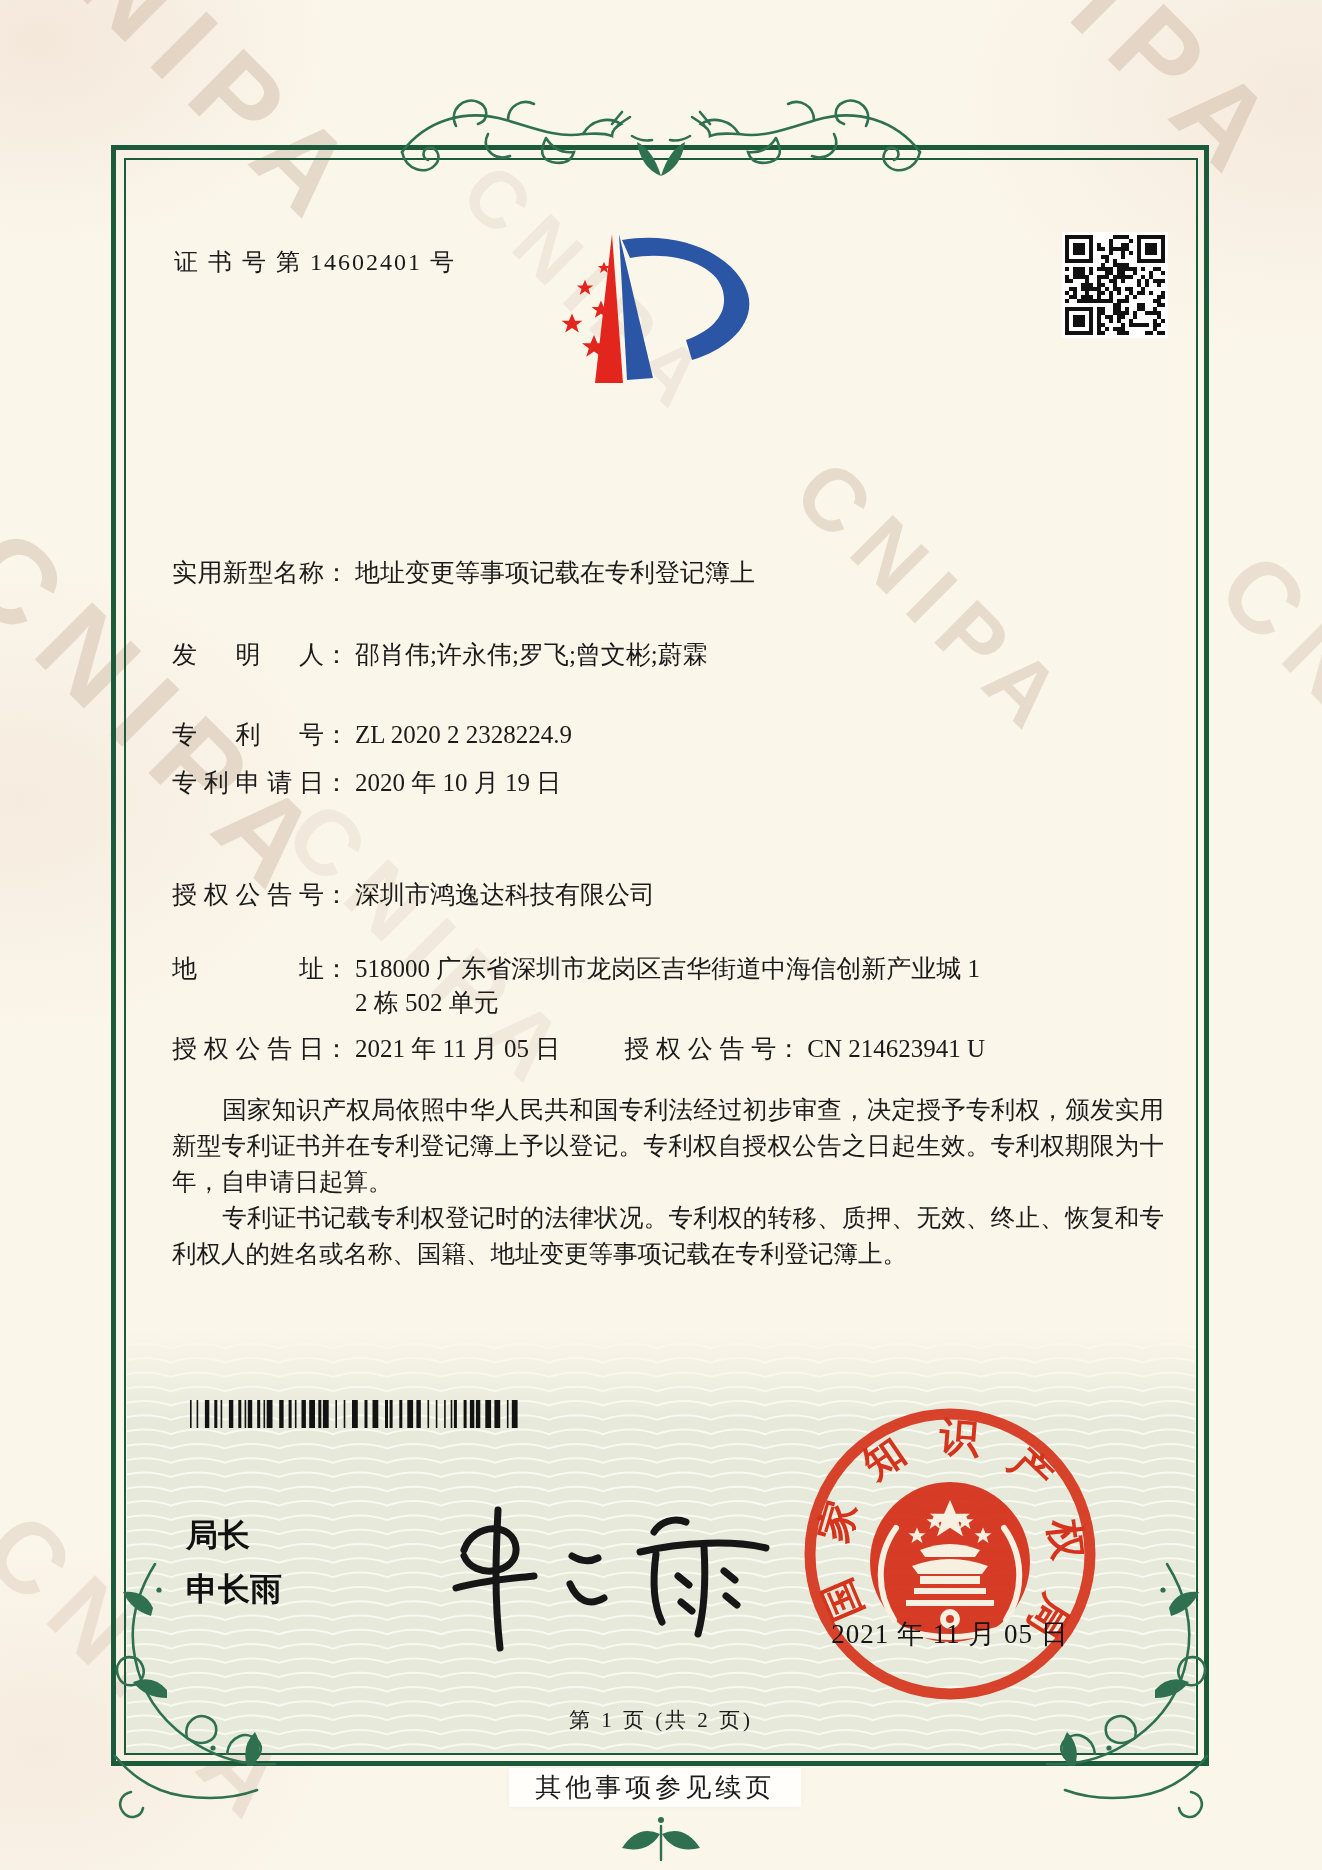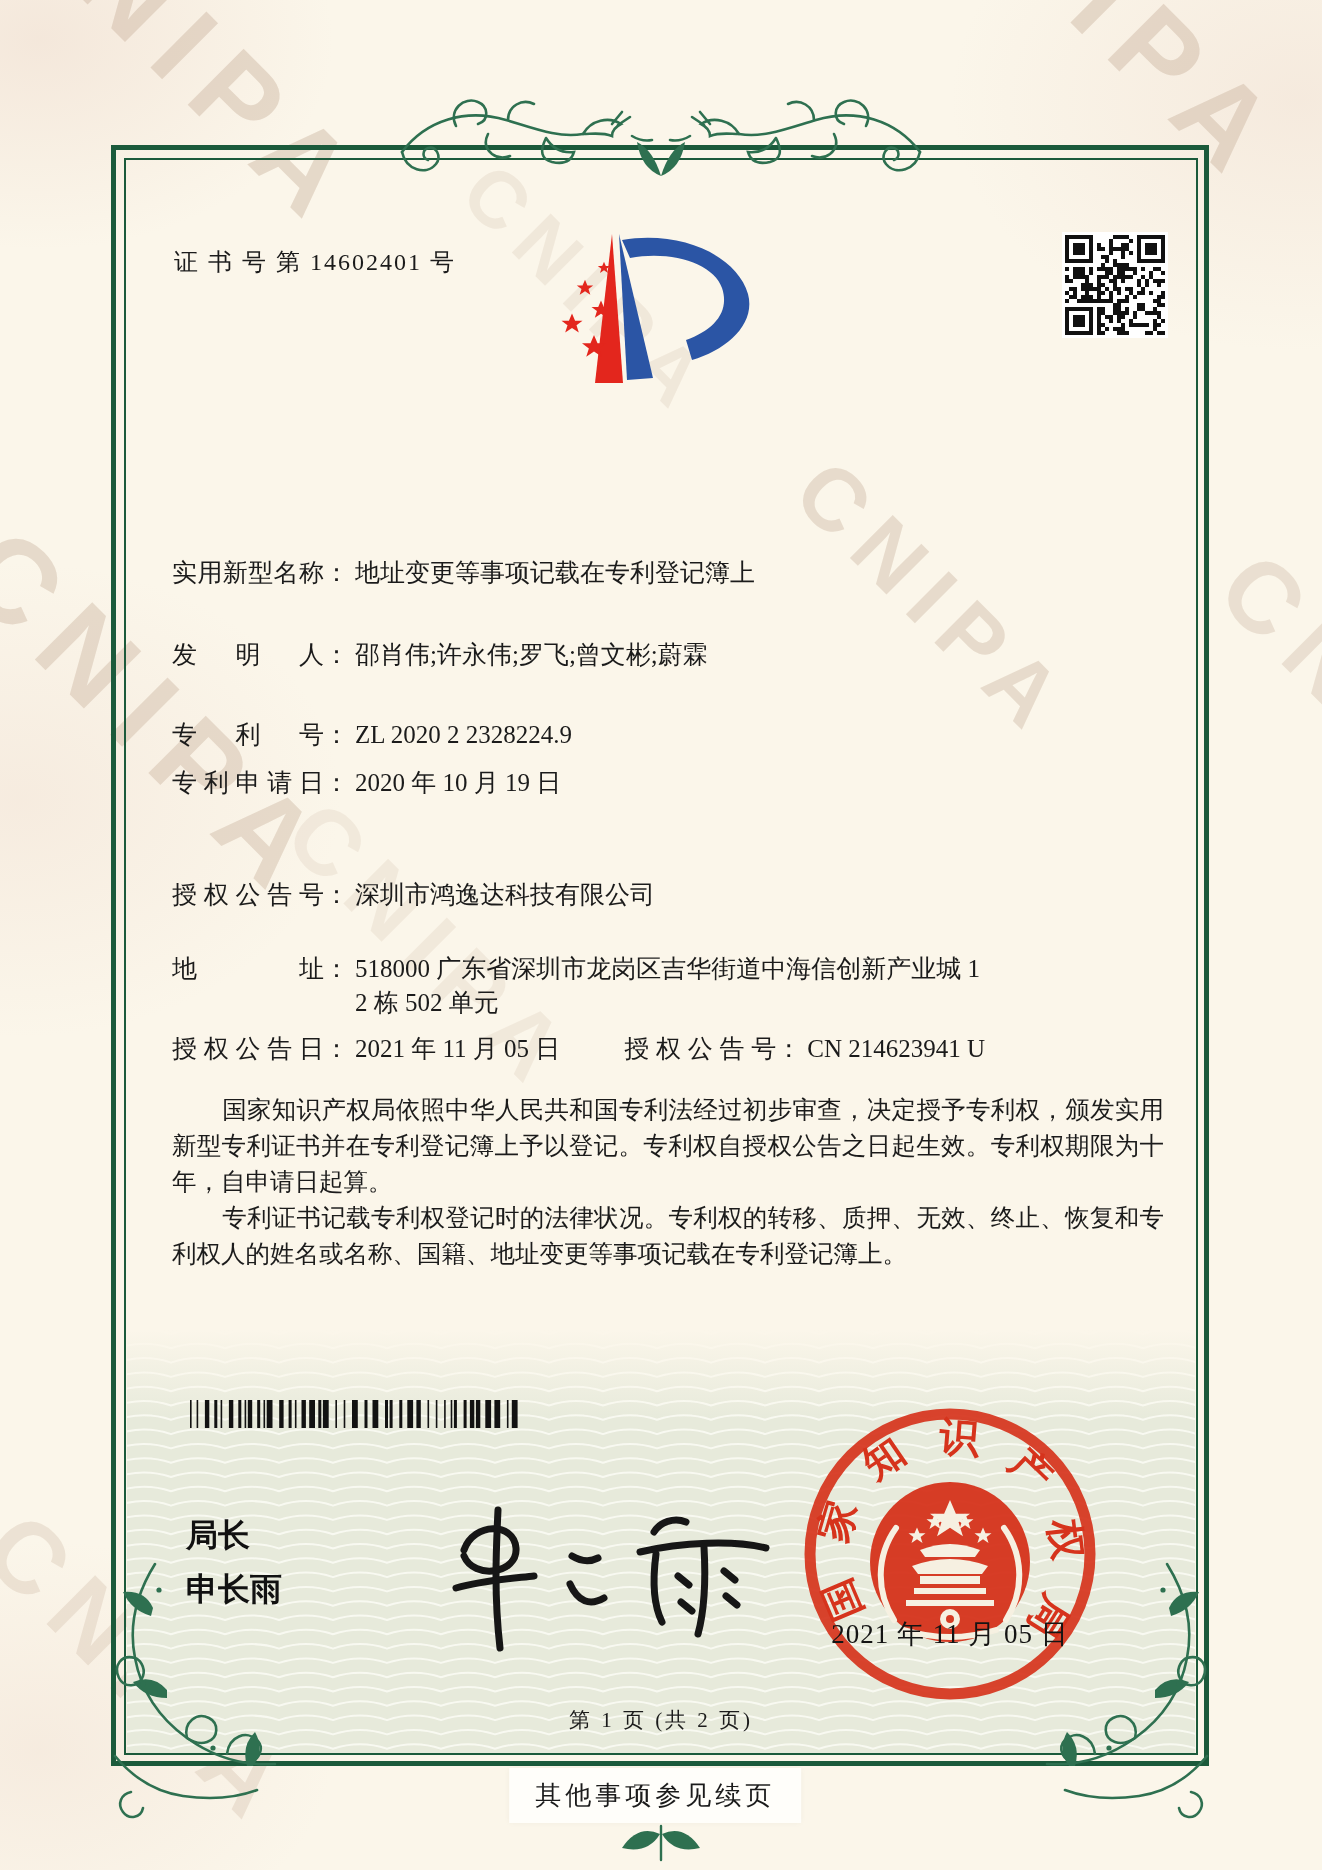--- a/index.html
+++ b/index.html
@@ -36,21 +36,21 @@
   .paras p{margin:0;text-indent:2.05em;}
   .barcode{position:absolute;left:190px;top:1400px;z-index:5;}
   .director{position:absolute;left:186px;z-index:5;font-family:"Liberation Sans","DejaVu Sans",sans-serif;
     font-weight:700;font-size:32px;color:#111;}
   .sig{position:absolute;left:402px;top:1492px;z-index:5;}
   .seal{position:absolute;left:798px;top:1402px;z-index:6;}
   .seal-date{position:absolute;left:824px;top:1616px;width:252px;z-index:7;text-align:center;
     font-size:27px;color:#141414;letter-spacing:1px;}
   .pageinfo{position:absolute;left:0;right:0;top:1706px;z-index:5;text-align:center;font-size:21px;letter-spacing:3px;}
   .contnote{position:absolute;left:50%;top:1768px;transform:translateX(-52%);z-index:5;
-    background:#fffefa;padding:10px 26px;font-size:26px;letter-spacing:4px;box-shadow:0 0 6px rgba(0,0,0,.04);}
+    background:#fffefa;padding:2px 26px;font-size:26px;letter-spacing:4px;box-shadow:0 0 6px rgba(0,0,0,.04);}
   .seal text{font-family:"Liberation Serif","DejaVu Serif",serif;}
 </style>
 </head>
 <body>
 
 <div class="page">
 
   <div class="wm" style="left:-40px;top:-10px;font-size:115px;opacity:.42">CNIPA</div>
   <div class="wm" style="left:880px;top:-55px;font-size:115px;opacity:.42">CNIPA</div>
   <div class="wm" style="left:430px;top:250px;font-size:80px;opacity:.20">CNIPA</div>

